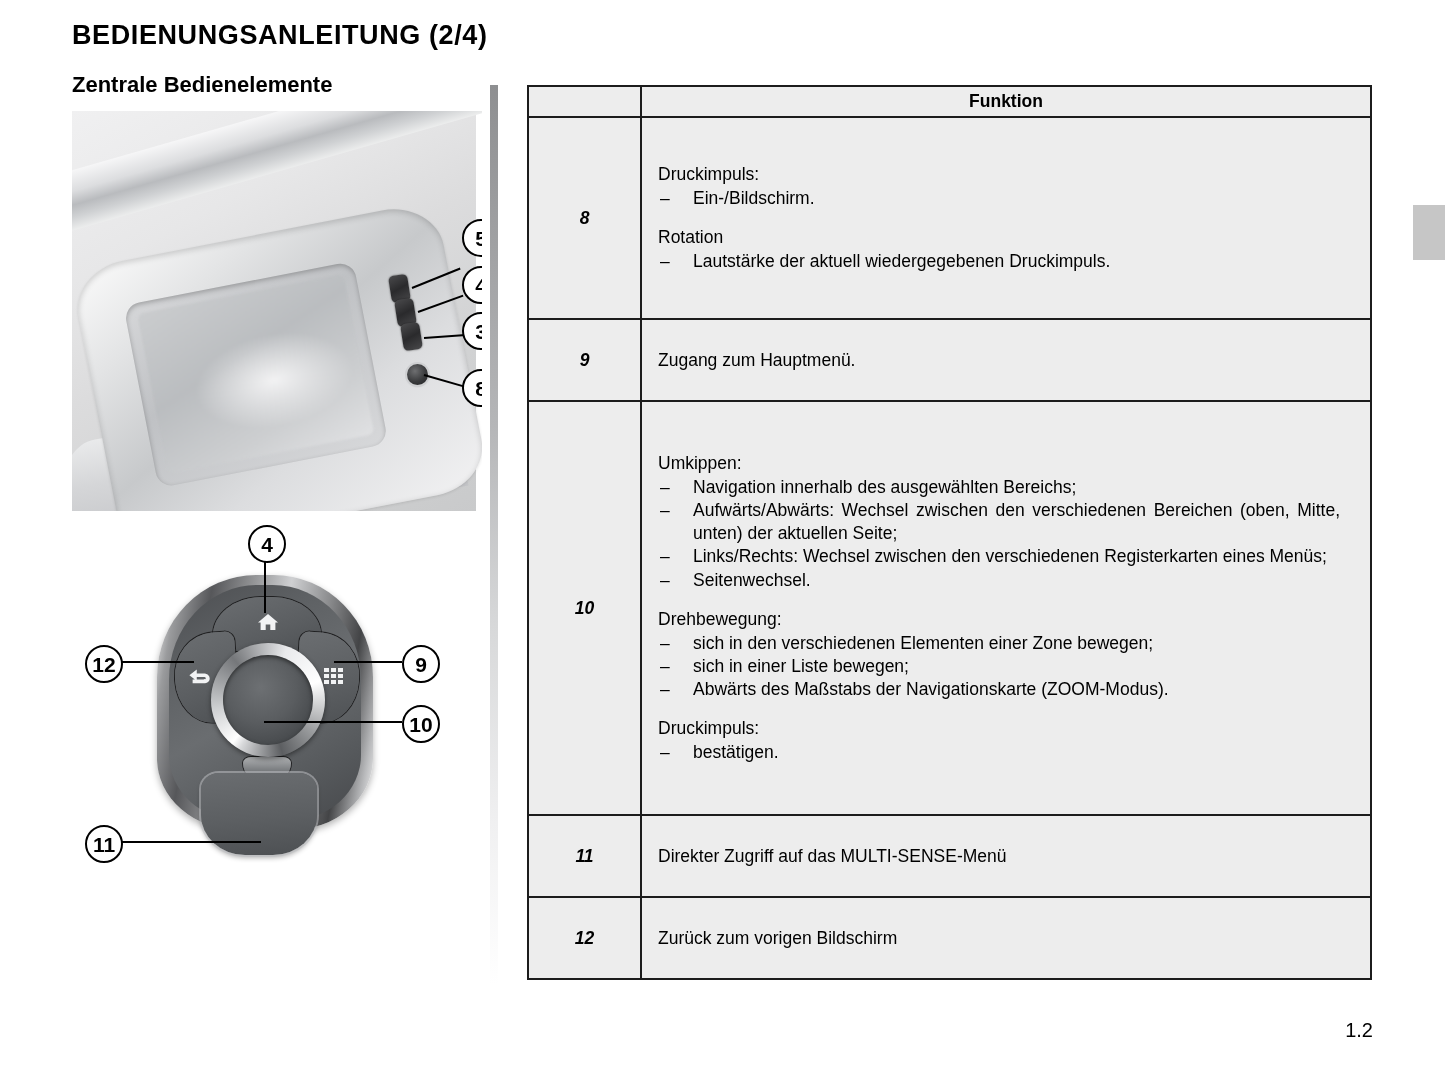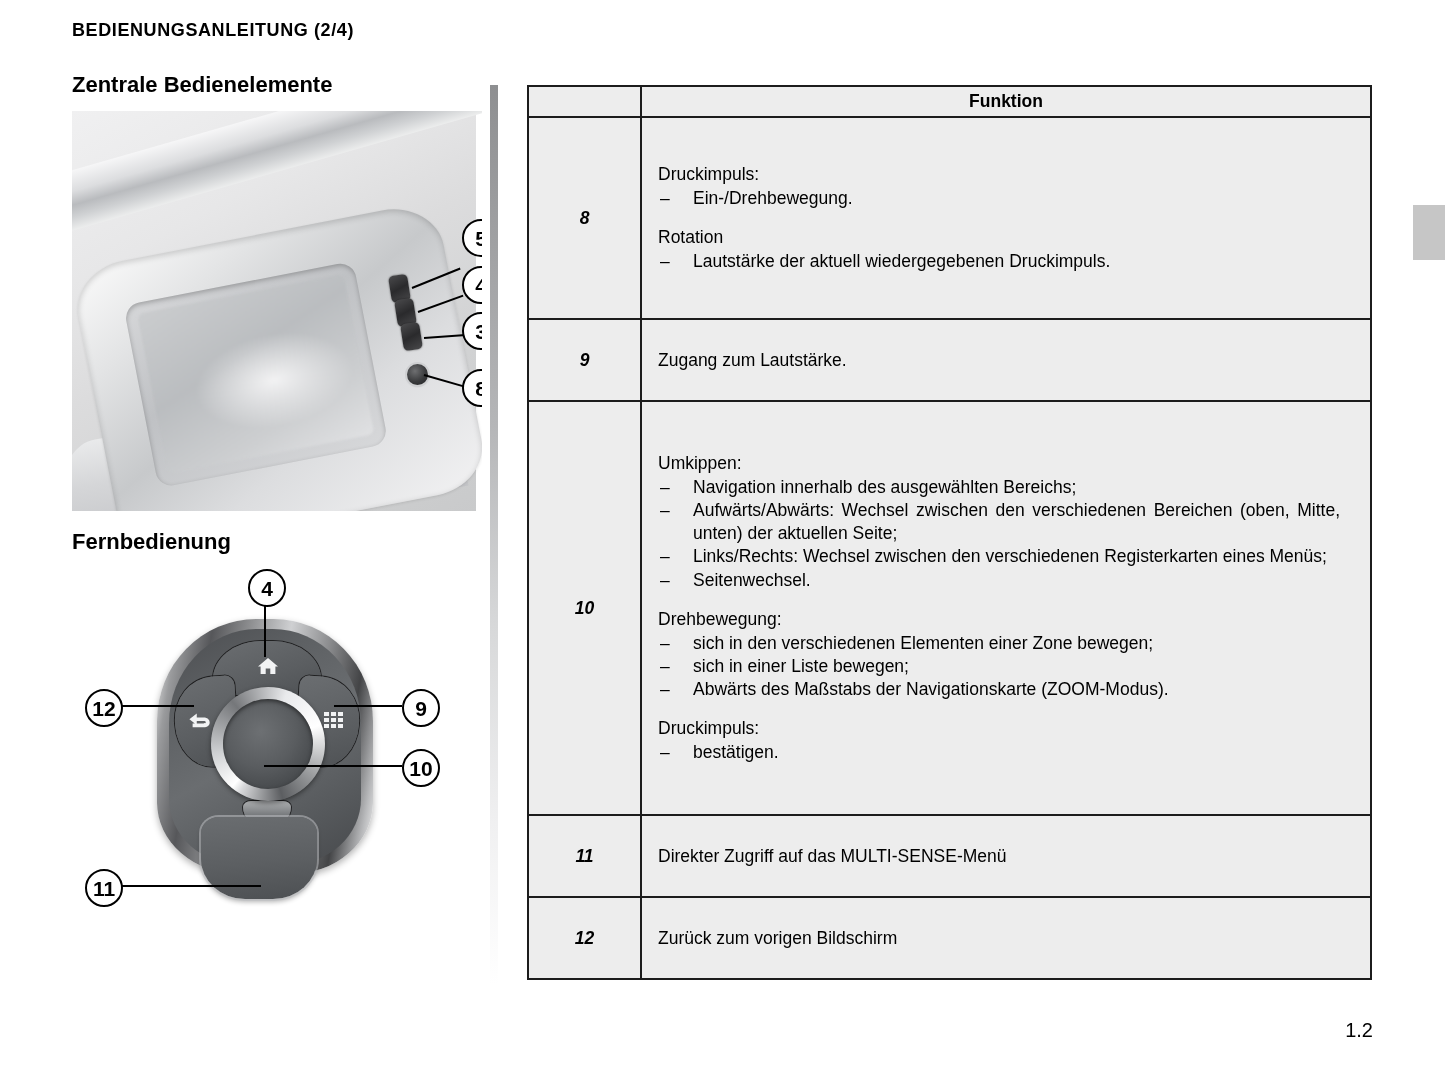--- a/index.html
+++ b/index.html
@@ -14,21 +14,21 @@
     font-family: "Liberation Sans", sans-serif;
     color: #000;
     overflow: hidden;
   }
 
   
   .page-title {
     position: absolute;
     left: 72px;
     top: 20px;
-    font-size: 18px;
+    font-size: 27px;
     font-weight: bold;
     letter-spacing: 0.6px;
   }
 
   
   .left-col {
     position: absolute;
     left: 72px;
     top: 72px;
     width: 410px;
@@ -388,21 +388,20 @@
     <div class="leader" style="left:346px; top:200px; width:48px; height:2px; transform:rotate(-20deg); transform-origin:left center;"></div>
     <div class="leader" style="left:352px; top:226px; width:42px; height:2px; transform:rotate(-4deg); transform-origin:left center;"></div>
     <div class="leader" style="left:352px; top:263px; width:44px; height:2px; transform:rotate(16deg); transform-origin:left center;"></div>
 
     <div class="callout co5">5</div>
     <div class="callout co4">4</div>
     <div class="callout co3">3</div>
     <div class="callout co8">8</div>
   </div>
 
-  <div class="section-heading second">Fernbedienung</div>
 
   <div class="remote-wrap">
 
     <div class="leader" style="left:192px; top:34px; width:2px; height:54px;"></div>
     <div class="leader" style="left:47px; top:136px; width:75px; height:2px;"></div>
     <div class="leader" style="left:262px; top:136px; width:68px; height:2px;"></div>
     <div class="leader" style="left:192px; top:196px; width:138px; height:2px;"></div>
     <div class="leader" style="left:47px; top:316px; width:142px; height:2px;"></div>
 
     <div class="remote-body">
@@ -479,35 +478,35 @@
     </tr>
   </thead>
   <tbody>
 
     <tr class="r8">
       <td class="cell-num">8</td>
       <td class="cell-body">
         <div class="blk">
           <div class="lead">Druckimpuls:</div>
           <ul class="dash">
-            <li class="nojust">Ein-/Drehbewegung.</li>
+            <li class="nojust">Ein-/Bildschirm.</li>
           </ul>
         </div>
         <div class="blk">
           <div class="lead">Rotation</div>
           <ul class="dash">
             <li class="nojust">Lautstärke der aktuell wiedergegebenen Druckimpuls.</li>
           </ul>
         </div>
       </td>
     </tr>
 
     <tr class="r9">
       <td class="cell-num">9</td>
-      <td class="cell-body">Zugang zum Lautstärke.</td>
+      <td class="cell-body">Zugang zum Hauptmenü.</td>
     </tr>
 
     <tr class="r10">
       <td class="cell-num">10</td>
       <td class="cell-body">
         <div class="blk">
           <div class="lead">Umkippen:</div>
           <ul class="dash">
             <li class="nojust">Navigation innerhalb des ausgewählten Bereichs;</li>
             <li>Aufwärts/Abwärts: Wechsel zwischen den verschiedenen Bereichen (oben, Mitte, unten) der aktuellen Seite;</li>

